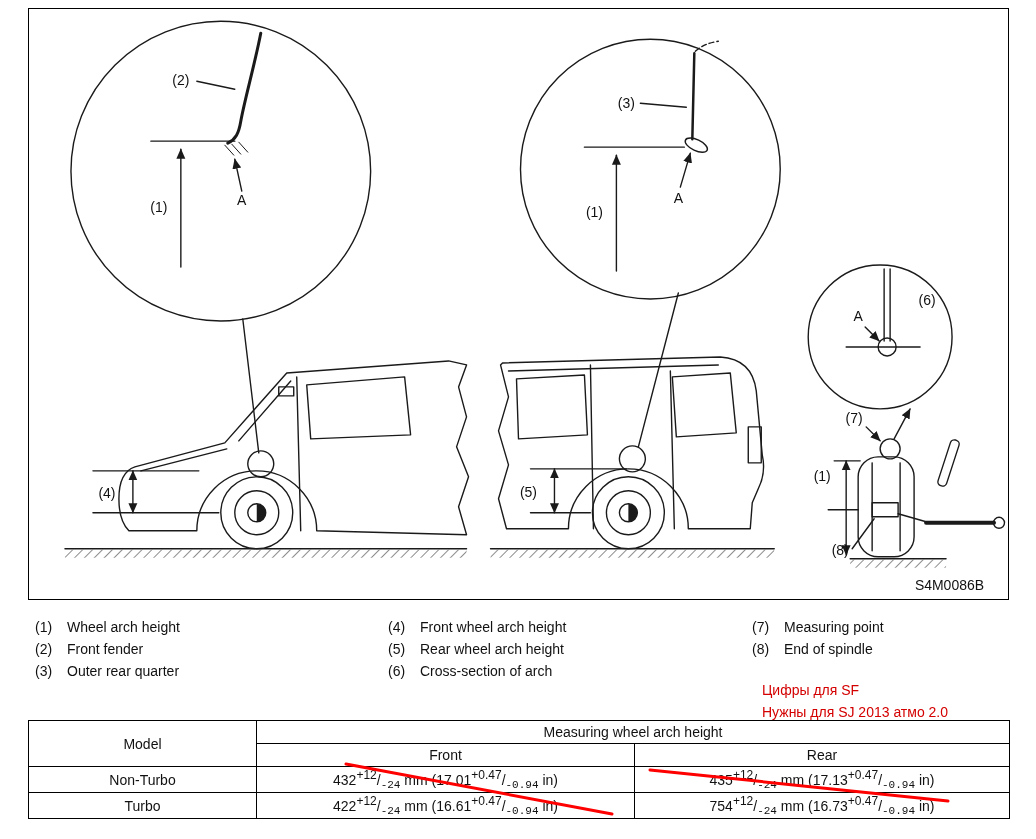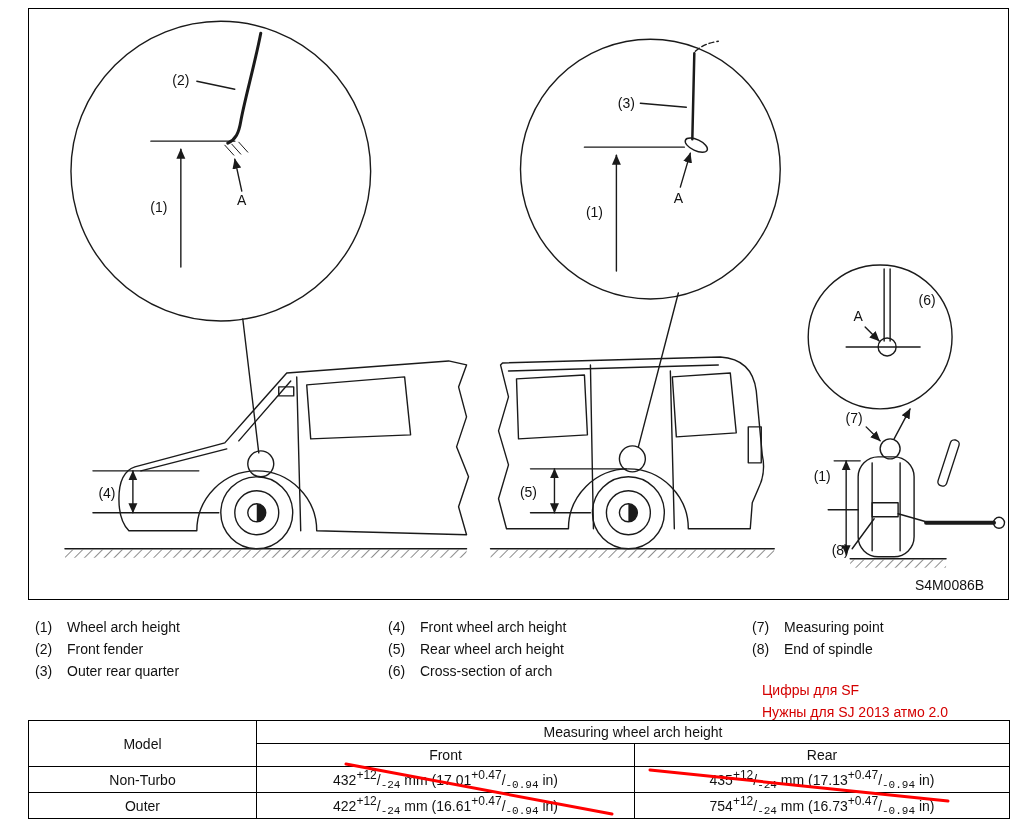--- a/index.html
+++ b/index.html
@@ -214,21 +214,21 @@
       <tr>
         <td>Front</td>
         <td>Rear</td>
       </tr>
       <tr class="datarow">
         <td>Non-Turbo</td>
         <td><span>432</span><sup>+12</sup><span>/</span><sub>-24</sub><span> mm (</span><span>17.01</span><sup>+0.47</sup><span>/</span><sub>-0.94</sub><span> in)</span></td>
         <td><span>435</span><sup>+12</sup><span>/</span><sub>-24</sub><span> mm (</span><span>17.13</span><sup>+0.47</sup><span>/</span><sub>-0.94</sub><span> in)</span></td>
       </tr>
       <tr class="datarow">
-        <td>Outer</td>
+        <td>Turbo</td>
         <td><span>422</span><sup>+12</sup><span>/</span><sub>-24</sub><span> mm (</span><span>16.61</span><sup>+0.47</sup><span>/</span><sub>-0.94</sub><span> in)</span></td>
         <td><span>754</span><sup>+12</sup><span>/</span><sub>-24</sub><span> mm (</span><span>16.73</span><sup>+0.47</sup><span>/</span><sub>-0.94</sub><span> in)</span></td>
       </tr>
     </tbody>
   </table>
 
   <svg class="strikes" width="1036" height="839" viewBox="0 0 1036 839">
     <line x1="346" y1="764" x2="612" y2="814" stroke="#ff0000" stroke-width="3" stroke-linecap="round"></line>
     <line x1="650" y1="770" x2="948" y2="801" stroke="#ff0000" stroke-width="3" stroke-linecap="round"></line>
   </svg>

